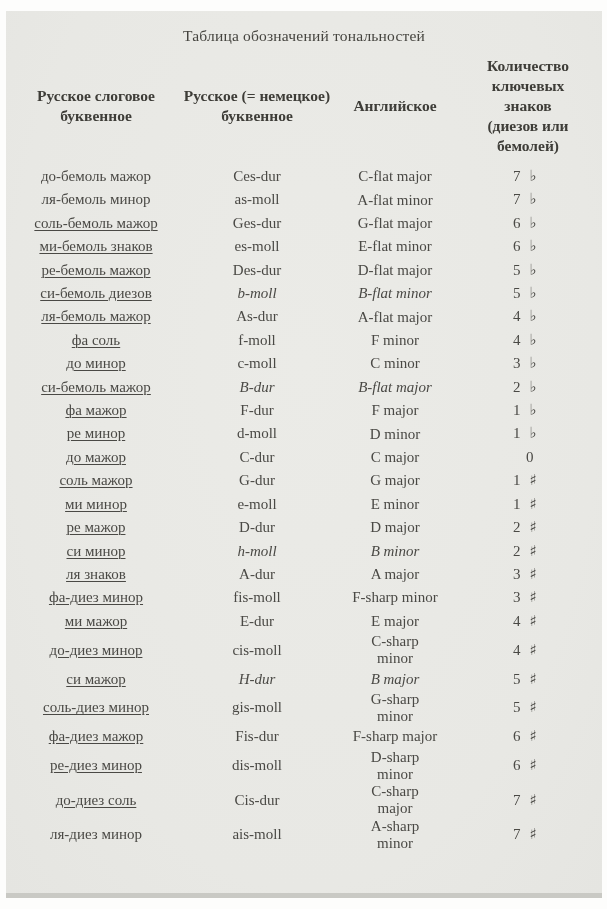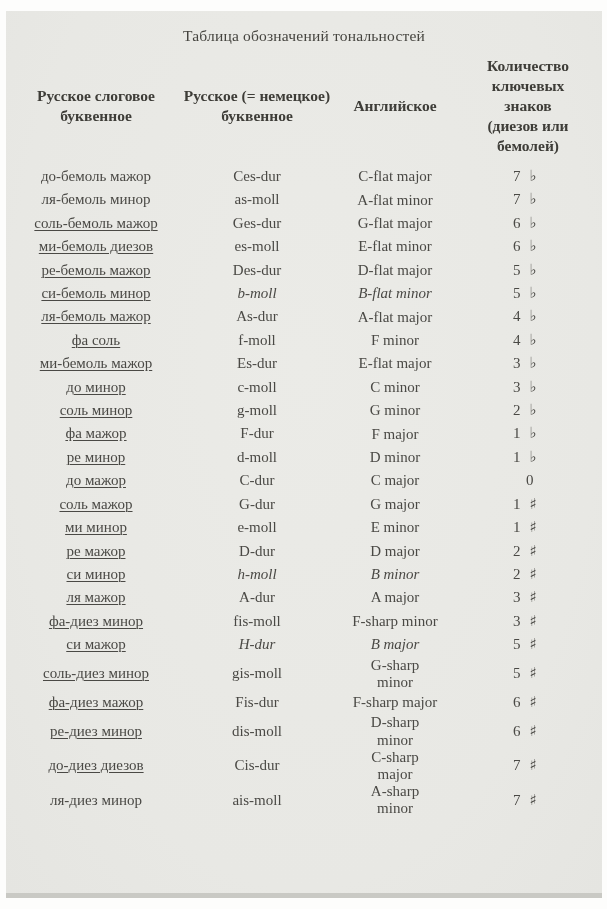--- a/index.html
+++ b/index.html
@@ -127,21 +127,21 @@
     <td class="cell-letter">Ges-dur</td>
     <td class="cell-english">G-flat major</td>
     <td class="cell-count">
       <span class="count-wrap">
         <span class="count-num">6</span>
         <span class="count-sign">♭</span>
       </span>
     </td>
   </tr>
         <tr>
-    <td class="cell-russian u">ми-бемоль диезов</td>
+    <td class="cell-russian u">ми-бемоль знаков</td>
     <td class="cell-letter">es-moll</td>
     <td class="cell-english">E-flat minor</td>
     <td class="cell-count">
       <span class="count-wrap">
         <span class="count-num">6</span>
         <span class="count-sign">♭</span>
       </span>
     </td>
   </tr>
         <tr>
@@ -149,21 +149,21 @@
     <td class="cell-letter">Des-dur</td>
     <td class="cell-english">D-flat major</td>
     <td class="cell-count">
       <span class="count-wrap">
         <span class="count-num">5</span>
         <span class="count-sign">♭</span>
       </span>
     </td>
   </tr>
         <tr>
-    <td class="cell-russian u">си-бемоль минор</td>
+    <td class="cell-russian u">си-бемоль диезов</td>
     <td class="cell-letter i">b-moll</td>
     <td class="cell-english i">B-flat minor</td>
     <td class="cell-count">
       <span class="count-wrap">
         <span class="count-num">5</span>
         <span class="count-sign">♭</span>
       </span>
     </td>
   </tr>
         <tr>
@@ -182,45 +182,34 @@
     <td class="cell-letter">f-moll</td>
     <td class="cell-english">F minor</td>
     <td class="cell-count">
       <span class="count-wrap">
         <span class="count-num">4</span>
         <span class="count-sign">♭</span>
       </span>
     </td>
   </tr>
         <tr>
-    <td class="cell-russian u">ми-бемоль мажор</td>
-    <td class="cell-letter">Es-dur</td>
-    <td class="cell-english">E-flat major</td>
-    <td class="cell-count">
-      <span class="count-wrap">
-        <span class="count-num">3</span>
-        <span class="count-sign">♭</span>
-      </span>
-    </td>
-  </tr>
-        <tr>
     <td class="cell-russian u">до минор</td>
     <td class="cell-letter">c-moll</td>
     <td class="cell-english">C minor</td>
     <td class="cell-count">
       <span class="count-wrap">
         <span class="count-num">3</span>
         <span class="count-sign">♭</span>
       </span>
     </td>
   </tr>
         <tr>
-    <td class="cell-russian u">соль минор</td>
-    <td class="cell-letter">g-moll</td>
-    <td class="cell-english">G minor</td>
+    <td class="cell-russian u">си-бемоль мажор</td>
+    <td class="cell-letter i">B-dur</td>
+    <td class="cell-english i">B-flat major</td>
     <td class="cell-count">
       <span class="count-wrap">
         <span class="count-num">2</span>
         <span class="count-sign">♭</span>
       </span>
     </td>
   </tr>
         <tr>
     <td class="cell-russian u">фа мажор</td>
     <td class="cell-letter">F-dur</td>
@@ -292,37 +281,60 @@
     <td class="cell-letter i">h-moll</td>
     <td class="cell-english i">B minor</td>
     <td class="cell-count">
       <span class="count-wrap">
         <span class="count-num">2</span>
         <span class="count-sign">♯</span>
       </span>
     </td>
   </tr>
         <tr>
-    <td class="cell-russian u">ля мажор</td>
+    <td class="cell-russian u">ля знаков</td>
     <td class="cell-letter">A-dur</td>
     <td class="cell-english">A major</td>
     <td class="cell-count">
       <span class="count-wrap">
         <span class="count-num">3</span>
         <span class="count-sign">♯</span>
       </span>
     </td>
   </tr>
         <tr>
     <td class="cell-russian u">фа-диез минор</td>
     <td class="cell-letter">fis-moll</td>
     <td class="cell-english">F-sharp minor</td>
     <td class="cell-count">
       <span class="count-wrap">
         <span class="count-num">3</span>
+        <span class="count-sign">♯</span>
+      </span>
+    </td>
+  </tr>
+        <tr>
+    <td class="cell-russian u">ми мажор</td>
+    <td class="cell-letter">E-dur</td>
+    <td class="cell-english">E major</td>
+    <td class="cell-count">
+      <span class="count-wrap">
+        <span class="count-num">4</span>
+        <span class="count-sign">♯</span>
+      </span>
+    </td>
+  </tr>
+        <tr>
+    <td class="cell-russian u">до-диез минор</td>
+    <td class="cell-letter">cis-moll</td>
+    <td class="cell-english">C-sharp
+minor</td>
+    <td class="cell-count">
+      <span class="count-wrap">
+        <span class="count-num">4</span>
         <span class="count-sign">♯</span>
       </span>
     </td>
   </tr>
         <tr>
     <td class="cell-russian u">си мажор</td>
     <td class="cell-letter i">H-dur</td>
     <td class="cell-english i">B major</td>
     <td class="cell-count">
       <span class="count-wrap">
@@ -360,21 +372,21 @@
     <td class="cell-english">D-sharp
 minor</td>
     <td class="cell-count">
       <span class="count-wrap">
         <span class="count-num">6</span>
         <span class="count-sign">♯</span>
       </span>
     </td>
   </tr>
         <tr>
-    <td class="cell-russian u">до-диез диезов</td>
+    <td class="cell-russian u">до-диез соль</td>
     <td class="cell-letter">Cis-dur</td>
     <td class="cell-english">C-sharp
 major</td>
     <td class="cell-count">
       <span class="count-wrap">
         <span class="count-num">7</span>
         <span class="count-sign">♯</span>
       </span>
     </td>
   </tr>

